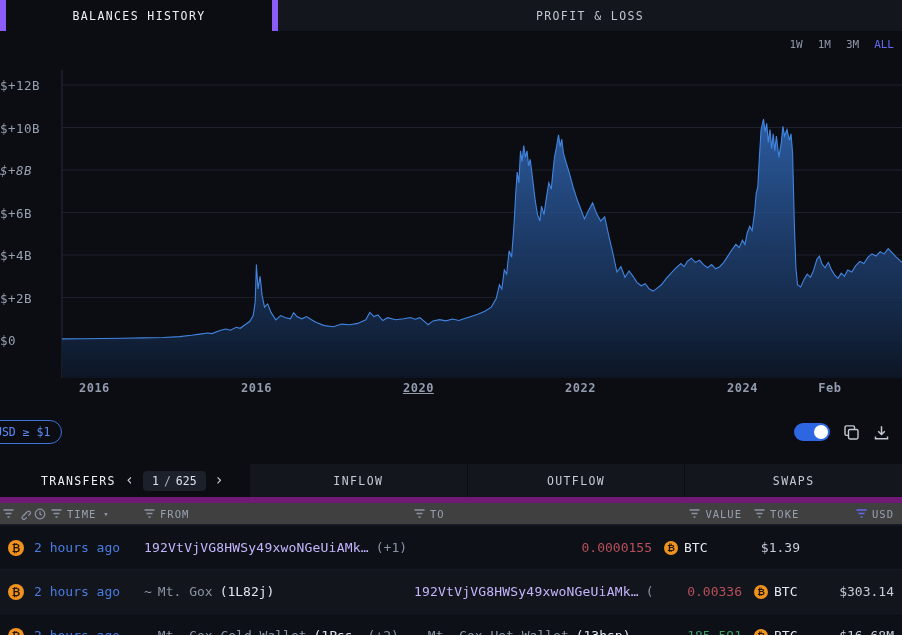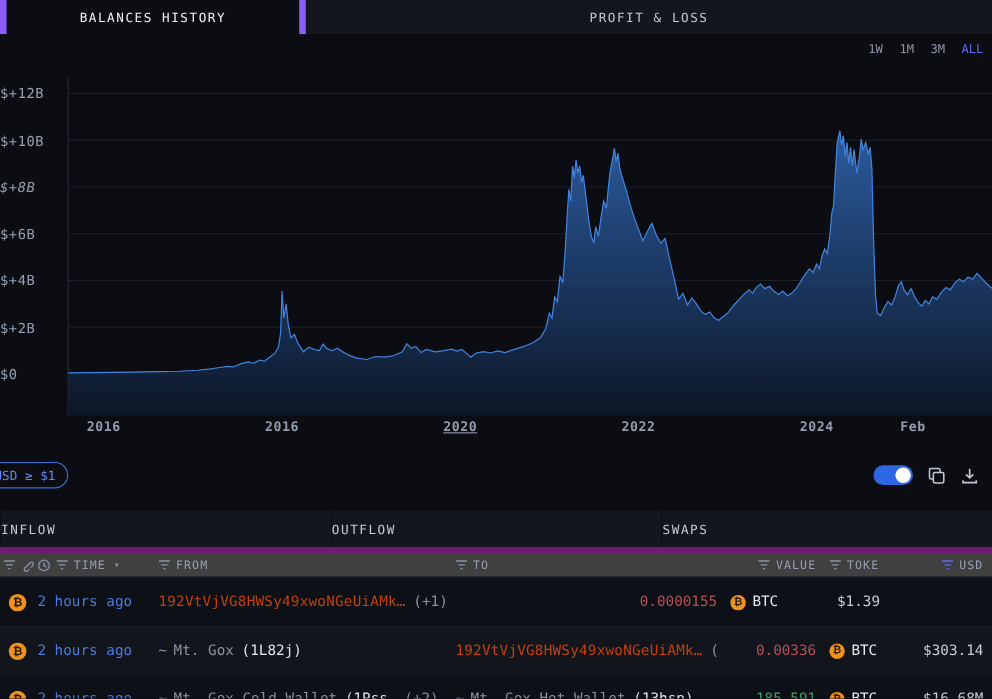--- a/index.html
+++ b/index.html
@@ -33,21 +33,21 @@
   .chip{margin-left:-17px;border:1px solid #3c72d8;border-radius:13px;
     padding:4px 11px;color:#5c8bf2;font-size:11.5px;white-space:nowrap;cursor:pointer}
   .chart-actions{position:absolute;right:12px;top:50%;transform:translateY(-50%);
     display:flex;align-items:center;gap:13px}
   .toggle{width:36px;height:18px;border-radius:9px;background:#2c66e0;position:relative;cursor:pointer}
   .toggle .knob{position:absolute;right:2px;top:2px;width:14px;height:14px;border-radius:50%;background:#fff}
   .act-icon{color:#c2c9d4;cursor:pointer;display:block}
 
   
   .tbar{display:flex;height:33px}
-  .tbar .seg{flex:1;background:#14161d;display:flex;align-items:center;justify-content:flex-start;
+  .tbar .seg{flex:1;background:#14161d;display:flex;align-items:center;justify-content:center;
     font-size:11.5px;letter-spacing:1.4px;color:#c3cad6;border-left:1px solid #0b0d12;cursor:pointer}
   .tbar .seg.active{flex:0 0 249px;background:#0b0d12;justify-content:flex-start;
     padding-left:40px;gap:9px;color:#eef1f6}
   .pg-prev,.pg-next{font-size:15px;color:#cfd5e0;letter-spacing:0;cursor:pointer;line-height:1}
   .pg-box{background:#1b202b;border-radius:4px;padding:3px 9px;font-size:11.5px;
     color:#dce1eb;letter-spacing:0;display:inline-flex;gap:5px}
   .pg-box .sep{color:#aab2c0}
 
   
   .grid-cols{display:grid;grid-template-columns:34px 110px 270px 1fr 90px 58px 94px;
@@ -64,21 +64,21 @@
   .trow{height:44px;font-size:13px;background:#0d1017;border-top:1px solid #151923;cursor:pointer}
   .trow.alt{background:#12151c}
   .cell{white-space:nowrap;overflow:hidden}
   .c-chain{padding-left:8px}
   .c-time{color:#4a7ce0}
   .pre{margin-right:6px}
   .lbl{margin-right:7px}
   .ext{margin-left:7px}
   .dim{color:#8a93a4}
   .lit{color:#e0e5ef}
-  .addr{color:#c2410c;letter-spacing:.2px}
+  .addr{color:#c4b5fd;letter-spacing:.2px}
   .c-val{text-align:right}
   .neg{color:#b7505a}
   .pos{color:#3fa065}
   .c-token{display:flex;align-items:center;gap:6px;padding-left:12px}
   .tok{color:#e2e7f0}
   .c-usd{text-align:right;color:#c6cdd9}
   .btc{width:16px;height:16px;border-radius:50%;background:#f0921e;color:#241607;
     display:inline-flex;align-items:center;justify-content:center;font-size:10.5px;
     font-weight:bold;font-family:"DejaVu Sans",sans-serif;flex:0 0 auto}
   .btc.sm{width:14px;height:14px;font-size:9.5px}
@@ -155,20 +155,30 @@
     </svg>
     <svg class="act-icon" width="17" height="17" viewBox="0 0 17 17" fill="none" stroke="currentColor" stroke-width="1.5">
       <path d="M8.5 2.2v8"></path>
         <path d="M5.2 7.2l3.3 3.3 3.3-3.3"></path>
         <path d="M2.5 12.5v2.3h12v-2.3"></path>
     </svg>
   </div>
 </div>
 
 <div class="tbar">
+  <div class="seg active">
+    <span>TRANSFERS</span>
+    <span class="pg-prev">‹</span>
+    <span class="pg-box">
+        <span>1</span>
+        <span class="sep">/</span>
+        <span>625</span>
+      </span>
+    <span class="pg-next">›</span>
+  </div>
   <div class="seg">
       <span>INFLOW</span>
     </div>
   <div class="seg">
       <span>OUTFLOW</span>
     </div>
   <div class="seg">
       <span>SWAPS</span>
     </div>
 </div>

